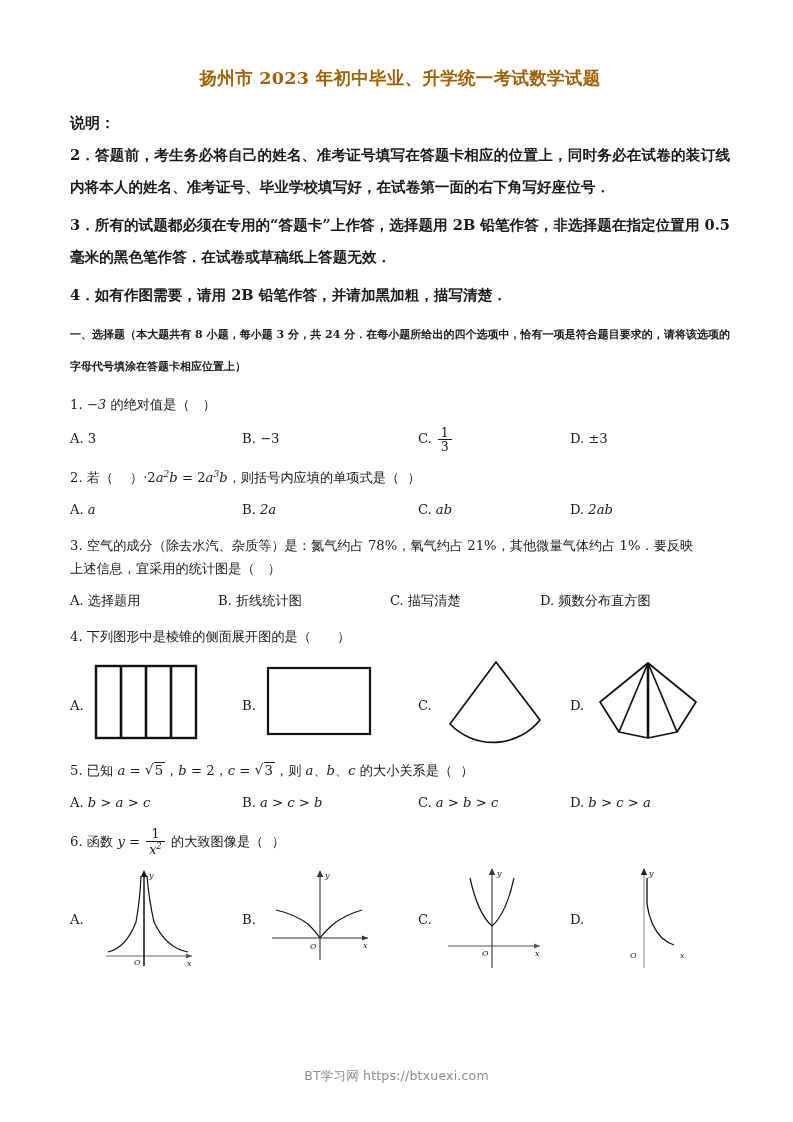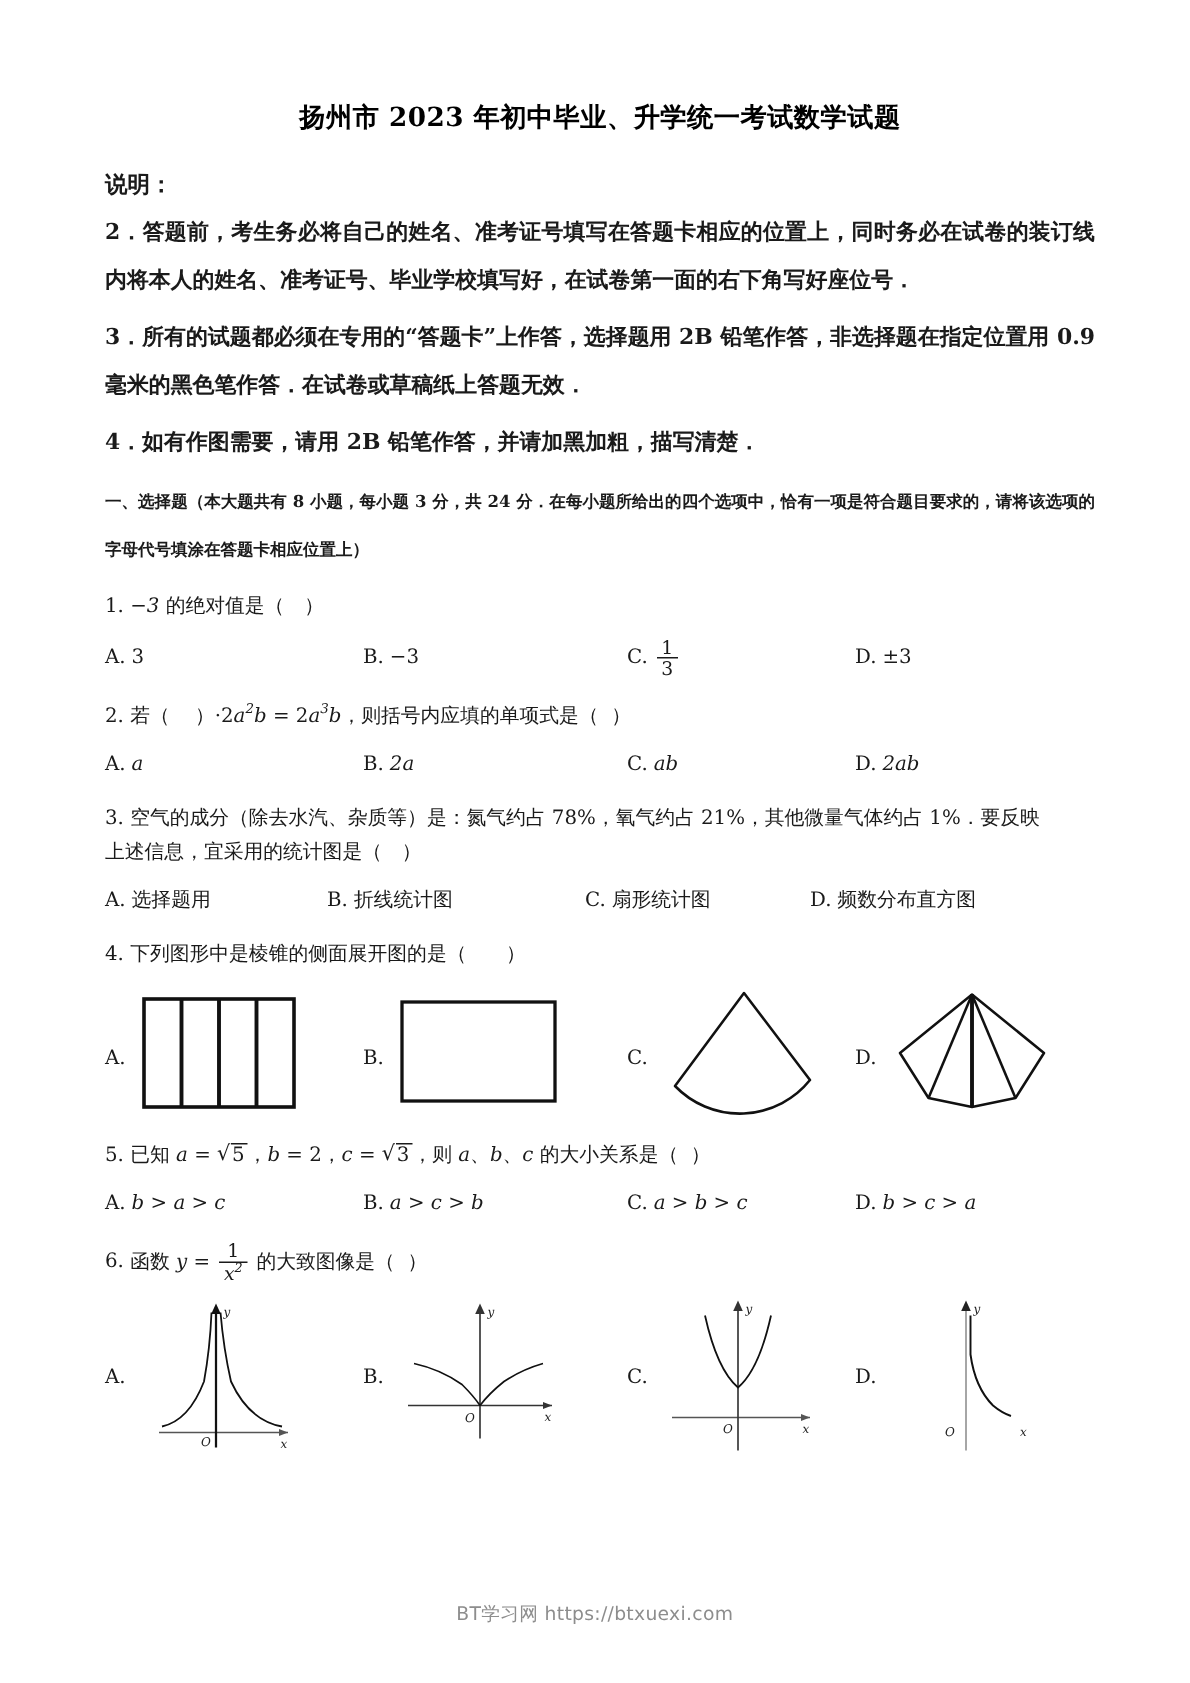--- a/index.html
+++ b/index.html
@@ -30,21 +30,21 @@
   }
 
   
   .doc-title {
     text-align: center;
     font-weight: bold;
     font-size: 17.5px;
     letter-spacing: 0.3px;
     margin-top: 66px;
     margin-bottom: 0;
-    color: #000000;
+    color: #a16207;
   }
 
   
   .instr-head {
     font-weight: bold;
     font-size: 15px;
     margin-top: 24px;
     margin-bottom: 0;
   }
   .instr-item {
@@ -199,21 +199,21 @@
 <body>
 
 <div class="page">
   <div class="content">
 
     <div class="doc-title">扬州市 2023 年初中毕业、升学统一考试数学试题</div>
 
     <div class="instr-head">说明：</div>
 
     <div class="instr-item">2．答题前，考生务必将自己的姓名、准考证号填写在答题卡相应的位置上，同时务必在试卷的装订线内将本人的姓名、准考证号、毕业学校填写好，在试卷第一面的右下角写好座位号．</div>
-    <div class="instr-item">3．所有的试题都必须在专用的“答题卡”上作答，选择题用 2B 铅笔作答，非选择题在指定位置用 0.9 毫米的黑色笔作答．在试卷或草稿纸上答题无效．</div>
+    <div class="instr-item">3．所有的试题都必须在专用的“答题卡”上作答，选择题用 2B 铅笔作答，非选择题在指定位置用 0.5 毫米的黑色笔作答．在试卷或草稿纸上答题无效．</div>
     <div class="instr-item">4．如有作图需要，请用 2B 铅笔作答，并请加黑加粗，描写清楚．</div>
 
     <div class="sec-head">一、选择题（本大题共有 8 小题，每小题 3 分，共 24 分．在每小题所给出的四个选项中，恰有一项是符合题目要求的，请将该选项的字母代号填涂在答题卡相应位置上）</div>
 
     <div class="q-block">
       <div class="q-stem">
         <span>1.</span>
         <span class="mi">−3</span><span> 的绝对值是（　）</span>
       </div>
       <div class="opt-row">
@@ -257,21 +257,21 @@
       <div class="q-stem tight">3. 空气的成分（除去水汽、杂质等）是：氮气约占 78%，氧气约占 21%，其他微量气体约占 1%．要反映</div>
       <div class="q-stem tight">上述信息，宜采用的统计图是（　）</div>
       <div class="opt-row cn">
         <span class="opt o1">
           <span class="opt-lbl">A.</span><span>选择题用</span>
         </span>
         <span class="opt o2">
           <span class="opt-lbl">B.</span><span>折线统计图</span>
         </span>
         <span class="opt o3">
-          <span class="opt-lbl">C.</span><span>扇形统计图</span>
+          <span class="opt-lbl">C.</span><span>描写清楚</span>
         </span>
         <span class="opt o4">
           <span class="opt-lbl">D.</span><span>频数分布直方图</span>
         </span>
       </div>
     </div>
 
     <div class="q-block">
       <div class="q-stem tight">4. 下列图形中是棱锥的侧面展开图的是（　　）</div>
       <div class="shape-row">

